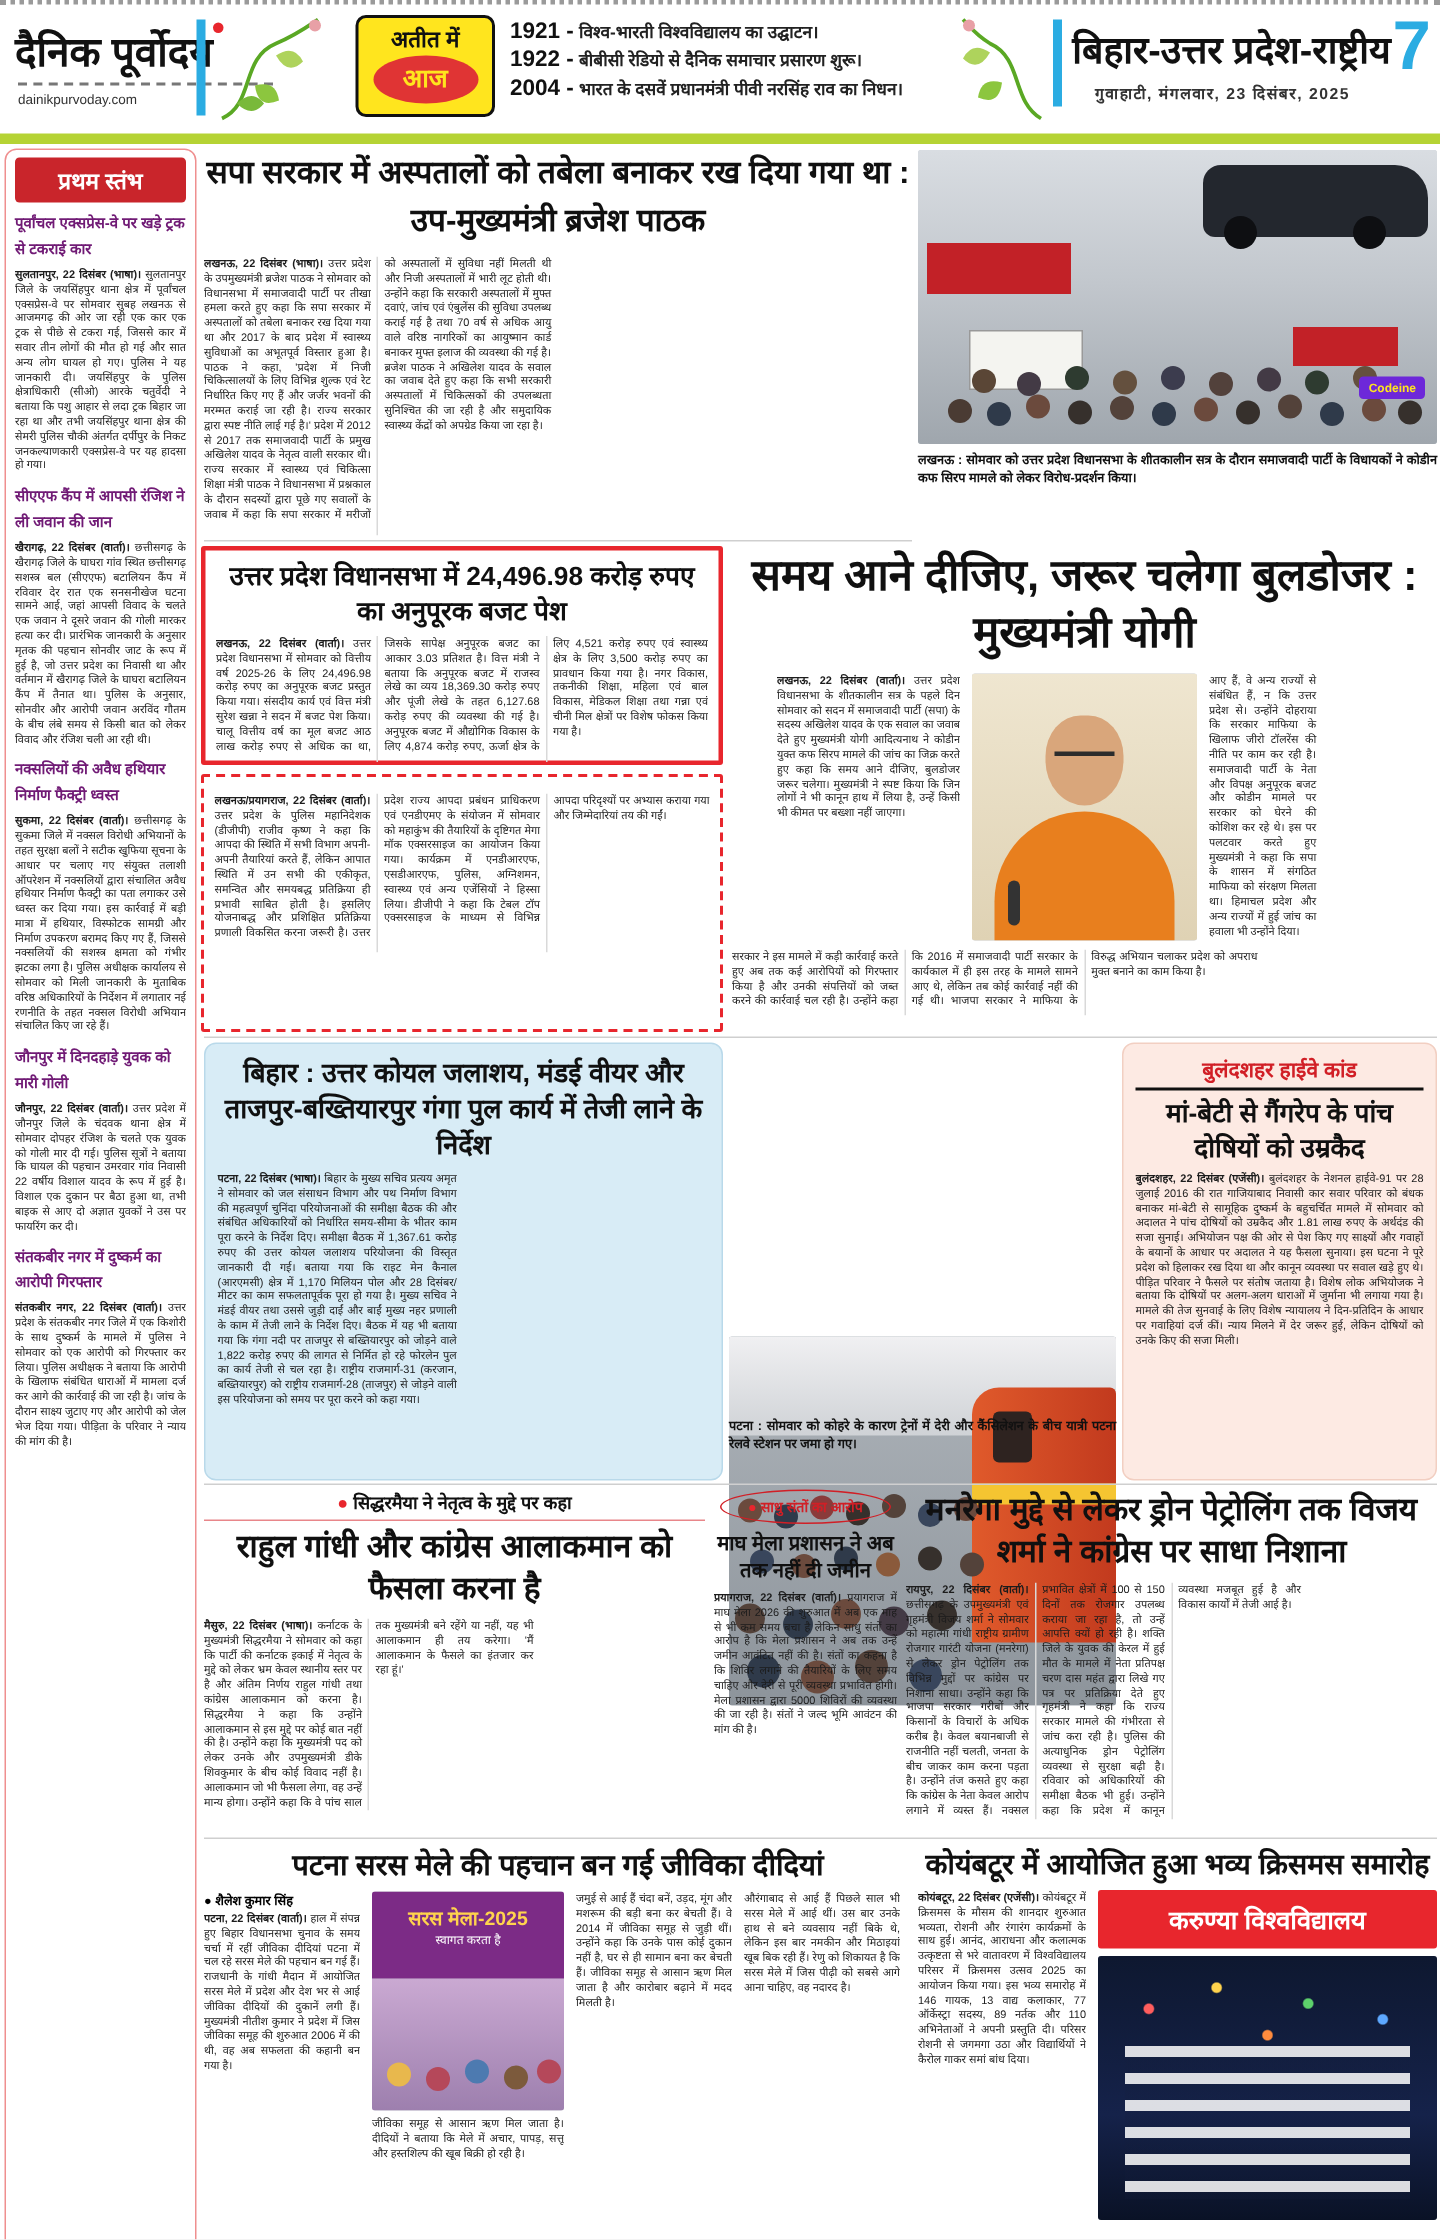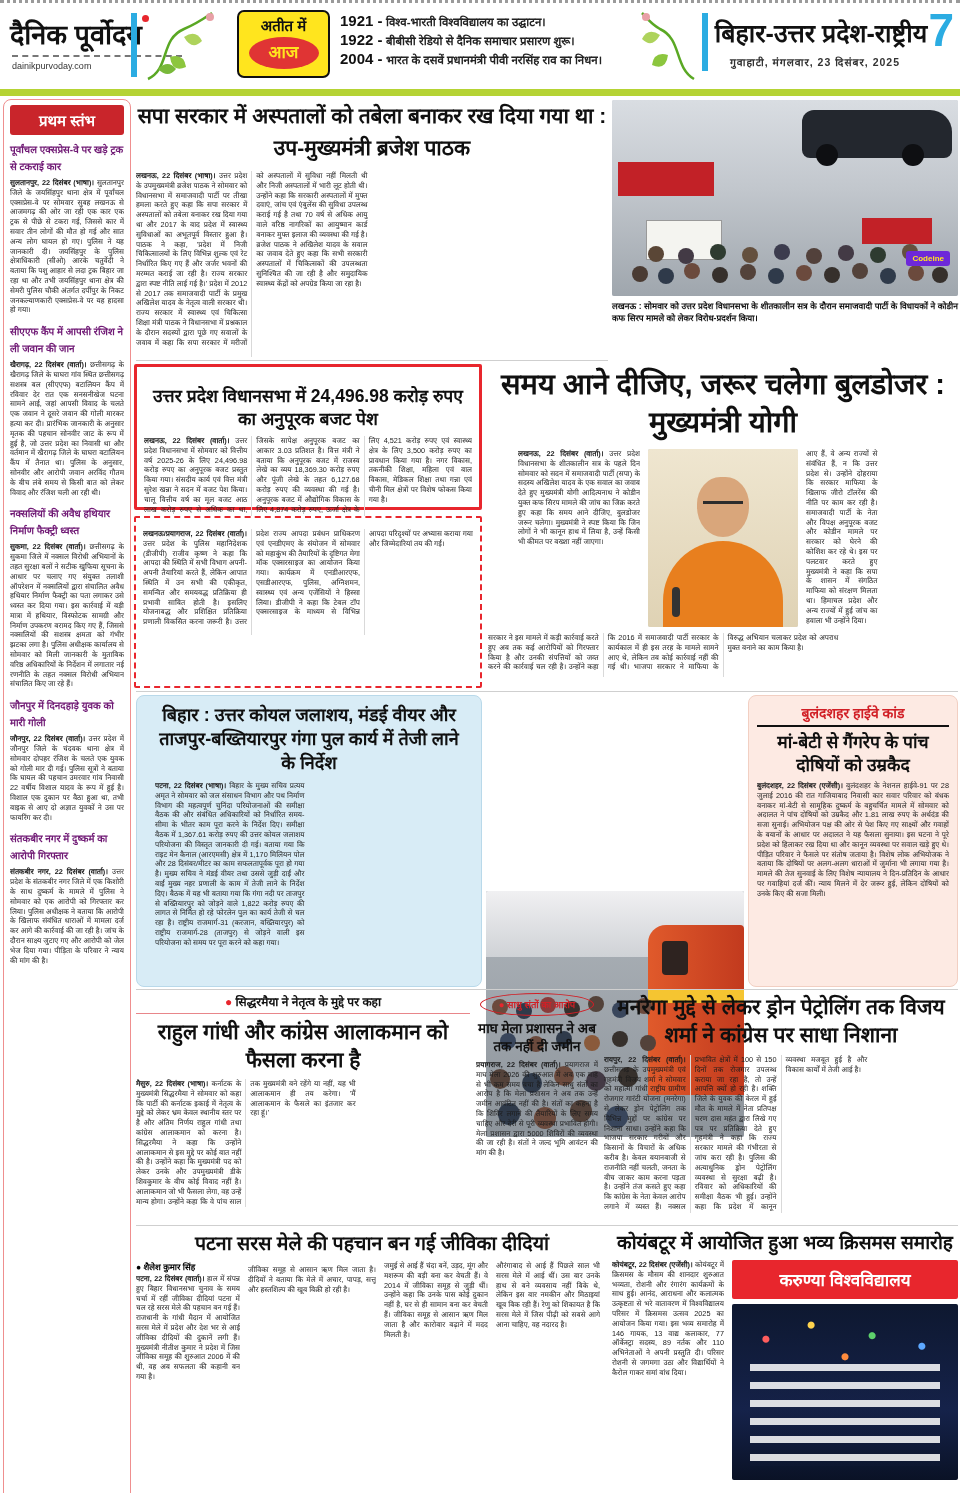--- a/index.html
+++ b/index.html
@@ -50,35 +50,35 @@
 
   
   .abs { position:absolute; }
   .pathak-hl { left:136px; top:97px; width:472px; font-size:21px; line-height:32px; }
   .pathak-body { left:136px; top:168px; width:472px; height:186px; }
 
   .photo { background:#c9ced4; border-radius:2px; overflow:hidden; position:relative; }
   .protest-photo { left:612px; top:97px; width:346px; height:196px; }
   .protest-caption { left:612px; top:297px; width:346px; }
 
-  .box-red-solid { border:3px solid #e8262d; border-radius:2px; background:#fff; padding:18px 7px; }
+  .box-red-solid { border:3px solid #e8262d; border-radius:2px; background:#fff; padding:6px 7px; }
   .box-red-dash { border:2px dashed #e8262d; border-radius:2px; background:#fff; padding:6px 7px; }
   .budget-box { left:134px; top:361px; width:348px; height:146px; }
   .budget-box .hl { font-size:17.5px; line-height:23px; }
   .dgp-box { left:134px; top:513px; width:348px; height:172px; }
   .dgp-box .hl { font-size:16.5px; line-height:22px; }
 
   .yogi { left:488px; top:362px; width:470px; height:322px; }
   .yogi-hl { font-size:29px; line-height:38px; }
   .yogi-row { display:flex; gap:8px; margin-top:8px;margin-left:30px; }
   .yogi-photo { width:150px; height:178px; flex:0 0 auto; }
   .yogi-bottom { margin-top:6px; height:44px; }
 
   .bihar-panel { left:136px; top:692px; width:346px; height:292px; background:#d8ecf6;
-                 border:1px solid #b9d9ea; border-radius:8px; padding:7px 18px; }
+                 border:1px solid #b9d9ea; border-radius:8px; padding:7px 8px; }
   .bihar-panel .hl { font-size:18px; line-height:24px; }
 
   .train-photo { left:486px; top:692px; width:258px; height:246px; }
   .train-caption { left:486px; top:941px; width:258px; }
 
   .buland-panel { left:748px; top:692px; width:210px; height:292px; background:#fdeae3;
                   border:1px solid #f2cfc2; border-radius:8px; padding:7px 8px; }
   .buland-kicker { font-size:14px; font-weight:bold; color:#d11f26; text-align:center;
                    border-bottom:2px solid #111; padding-bottom:3px; margin-bottom:4px; }
   .buland-panel .hl { font-size:17.5px; line-height:23px; margin-bottom:4px; }
@@ -286,20 +286,21 @@
       <div class="tr-stripe"></div>
       <div class="tr-win"></div>
     </div>
     <div class="tr-crowdzone">
       <div class="crowd" style="left:6px;top:10px;background:#6b4a3d;box-shadow:24px 4px 0 #2f3a4a,48px -2px 0 #8a3b3b,72px 2px 0 #36302c,96px -3px 0 #53423a,120px 3px 0 #39465c,144px -1px 0 #6b4a3d;"></div>
       <div class="crowd" style="left:14px;top:44px;background:#39465c;box-shadow:28px 3px 0 #6b4a3d,56px -2px 0 #2f3a4a,84px 2px 0 #8a5a3b,112px -2px 0 #36302c,140px 2px 0 #53423a;"></div>
       <div class="crowd" style="left:4px;top:80px;width:20px;height:20px;background:#53423a;box-shadow:32px 4px 0 #2f3a4a,64px -3px 0 #6b4a3d,96px 2px 0 #433a45,128px -2px 0 #36302c;"></div>
       <div class="crowd" style="left:12px;top:114px;width:22px;height:22px;background:#2f3a4a;box-shadow:36px 4px 0 #6b4a3d,72px -3px 0 #53423a,108px 3px 0 #39465c;"></div>
     </div>
   </div>
+  <div class="abs caption train-caption">पटना : सोमवार को कोहरे के कारण ट्रेनों में देरी और कैंसिलेशन के बीच यात्री पटना रेलवे स्टेशन पर जमा हो गए।</div>
 
   <div class="abs buland-panel">
     <div class="buland-kicker">बुलंदशहर हाईवे कांड</div>
     <div class="hl">मां-बेटी से गैंगरेप के पांच दोषियों को उम्रकैद</div>
     <div class="body-txt" style="height:198px;"><b class="byline">बुलंदशहर, 22 दिसंबर (एजेंसी)।</b> <span>बुलंदशहर के नेशनल हाईवे-91 पर 28 जुलाई 2016 की रात गाजियाबाद निवासी कार सवार परिवार को बंधक बनाकर मां-बेटी से सामूहिक दुष्कर्म के बहुचर्चित मामले में सोमवार को अदालत ने पांच दोषियों को उम्रकैद और 1.81 लाख रुपए के अर्थदंड की सजा सुनाई। अभियोजन पक्ष की ओर से पेश किए गए साक्ष्यों और गवाहों के बयानों के आधार पर अदालत ने यह फैसला सुनाया। इस घटना ने पूरे प्रदेश को हिलाकर रख दिया था और कानून व्यवस्था पर सवाल खड़े हुए थे। पीड़ित परिवार ने फैसले पर संतोष जताया है। विशेष लोक अभियोजक ने बताया कि दोषियों पर अलग-अलग धाराओं में जुर्माना भी लगाया गया है। मामले की तेज सुनवाई के लिए विशेष न्यायालय ने दिन-प्रतिदिन के आधार पर गवाहियां दर्ज कीं। न्याय मिलने में देर जरूर हुई, लेकिन दोषियों को उनके किए की सजा मिली।</span></div>
   </div>
 
   <div class="hrule" style="left:136px;top:986px;width:822px;"></div>
 
   <div class="abs sidd">
@@ -322,20 +323,28 @@
   <div class="hrule" style="left:136px;top:1222px;width:822px;"></div>
 
   <div class="abs saras">
     <div class="hl">पटना सरस मेले की पहचान बन गई जीविका दीदियां</div>
     <div class="saras-row">
       <div class="saras-colw">
         <div class="author-line">● शैलेश कुमार सिंह</div>
         <div class="body-txt" style="height:212px;"><b class="byline">पटना, 22 दिसंबर (वार्ता)।</b> <span>हाल में संपन्न हुए बिहार विधानसभा चुनाव के समय चर्चा में रहीं जीविका दीदियां पटना में चल रहे सरस मेले की पहचान बन गई हैं। राजधानी के गांधी मैदान में आयोजित सरस मेले में प्रदेश और देश भर से आई जीविका दीदियों की दुकानें लगी हैं। मुख्यमंत्री नीतीश कुमार ने प्रदेश में जिस जीविका समूह की शुरुआत 2006 में की थी, वह अब सफलता की कहानी बन गया है।</span></div>
       </div>
       <div>
+        <div class="photo saras-photo">
+          <div class="saras-ground"></div>
+          <div class="saras-banner">
+            <div class="b1">सरस मेला-2025</div>
+            <div class="b2">स्वागत करता है</div>
+          </div>
+          <div class="crowd" style="left:10px;bottom:16px;background:#e8b84d;box-shadow:26px 3px 0 #b5485a,52px -2px 0 #4d7ab0,78px 2px 0 #7c5a3c,100px -2px 0 #b5485a;"></div>
+        </div>
         <div class="body-txt" style="width:128px;height:86px;margin-top:4px;">जीविका समूह से आसान ऋण मिल जाता है। दीदियों ने बताया कि मेले में अचार, पापड़, सत्तू और हस्तशिल्प की खूब बिक्री हो रही है।</div>
       </div>
       <div class="saras-colw body-txt" style="height:236px;">जमुई से आई हैं चंदा बनें, उड़द, मूंग और मशरूम की बड़ी बना कर बेचती हैं। वे 2014 में जीविका समूह से जुड़ी थीं। उन्होंने कहा कि उनके पास कोई दुकान नहीं है, घर से ही सामान बना कर बेचती हैं। जीविका समूह से आसान ऋण मिल जाता है और कारोबार बढ़ाने में मदद मिलती है।</div>
       <div class="saras-colw body-txt" style="height:236px;">औरंगाबाद से आई हैं पिछले साल भी सरस मेले में आई थीं। उस बार उनके हाथ से बने व्यवसाय नहीं बिके थे, लेकिन इस बार नमकीन और मिठाइयां खूब बिक रही हैं। रेणु को शिकायत है कि सरस मेले में जिस पीढ़ी को सबसे आगे आना चाहिए, वह नदारद है।</div>
     </div>
   </div>
 
   <div class="abs christmas">
     <div class="hl">कोयंबटूर में आयोजित हुआ भव्य क्रिसमस समारोह</div>
     <div class="christmas-row">

